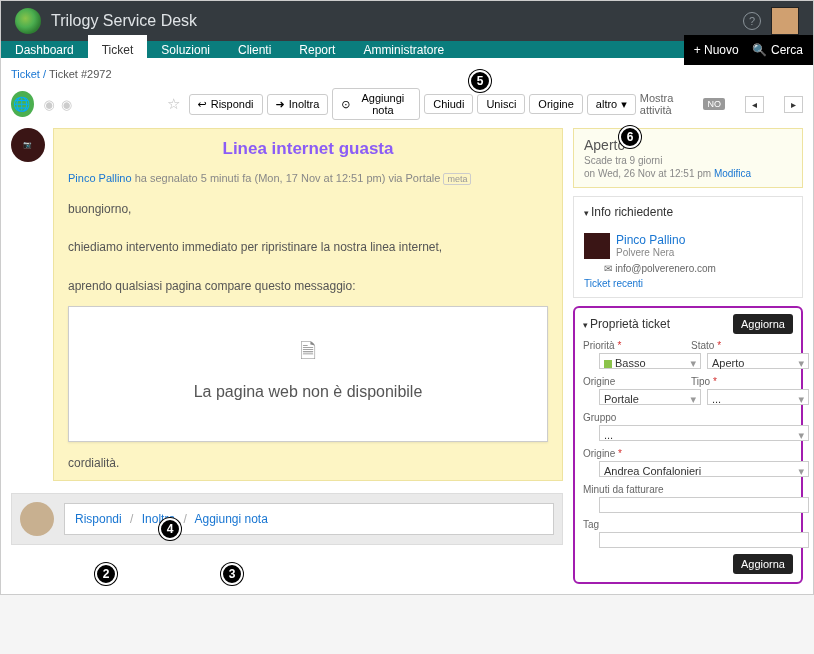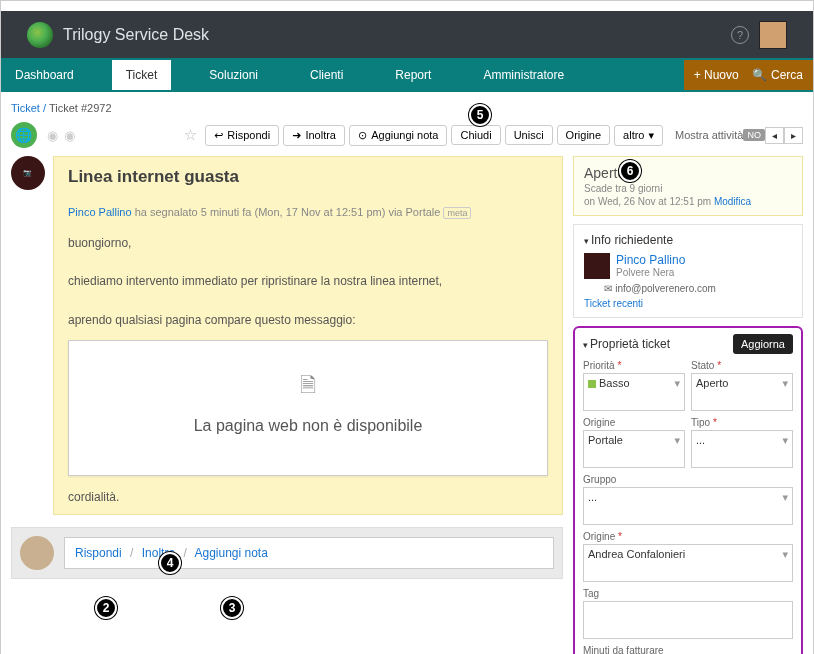--- a/index.html
+++ b/index.html
@@ -1,58 +1,58 @@
 <!DOCTYPE html>
 <html><head>
 <meta charset="utf-8">
 <style>
   * { box-sizing: border-box; margin: 0; padding: 0; }
   body { font-family: Arial, Helvetica, sans-serif; font-size: 12px; background: #f5f5f5; color: #333; }
   .app { width: 814px; background: #fff; border: 1px solid #ccc; position: relative; }
   
   
-  .header { background: #343a3f; color: #fff; height: 47px; display: flex; align-items: center; padding: 0 26px; margin-top: 10px; }
+  .header { background: #343a3f; color: #fff; height: 40px; display: flex; align-items: center; padding: 0 14px; }
   .logo { width: 26px; height: 26px; border-radius: 50%; background: radial-gradient(circle at 40% 40%, #8bc34a 0%, #4caf50 40%, #2e7d32 70%); margin-right: 10px; }
   .brand { font-size: 16px; color: #dfe3e6; flex: 1; }
   .help-icon { width: 18px; height: 18px; border: 1.5px solid #8a9399; border-radius: 50%; color: #8a9399; font-size: 11px; display: flex; align-items: center; justify-content: center; margin-right: 10px; }
   .avatar { width: 28px; height: 28px; background: #d0a070; border: 1px solid #222; }
   
   
-  .nav { background: #0a7d7d; display: flex; align-items: center; height: 34px; padding: 0; gap: 24px; }
+  .nav { background: #0a7d7d; display: flex; align-items: center; height: 17px; padding: 0; }
   .nav-item { color: #fff; padding: 0 14px; height: 30px; display: flex; align-items: center; font-size: 12px; cursor: pointer; }
   .nav-item.active { background: #fff; color: #333; }
   .nav-spacer { flex: 1; }
-  .nav-right { background: #a16207; height: 30px; display: flex; align-items: center; padding: 0 10px; color: #fff; gap: 14px; }
+  .nav-right { background: #000000; height: 30px; display: flex; align-items: center; padding: 0 10px; color: #fff; gap: 14px; }
   .nav-right span { cursor: pointer; font-size: 12px; }
   
   
   .content { padding: 10px; position: relative; }
   .crumbs { color: #1976d2; font-size: 11px; margin-bottom: 8px; }
   .crumbs span.cur { color: #555; }
   
   
   .toolbar { display: flex; align-items: center; gap: 4px; margin-bottom: 8px; }
   .globe { width: 26px; height: 26px; border-radius: 50%; background: #4caf50; color: #fff; display: flex; align-items: center; justify-content: center; font-size: 14px; }
   .tool-gap { width: 100px; }
   .star { color: #bbb; font-size: 15px; margin-right: 4px; }
   .btn { background: #fff; border: 1px solid #ccc; border-radius: 3px; padding: 3px 8px; font-size: 11px; cursor: pointer; display: inline-flex; align-items: center; gap: 4px; }
-  .tool-right { margin-left: auto; display: flex; align-items: center; gap: 0; }
+  .tool-right { margin-left: auto; display: flex; align-items: center; gap: 20px; }
   .switch-no { background: #999; color: #fff; font-size: 9px; padding: 1px 4px; border-radius: 2px; }
   .nav-arrow { border: 1px solid #ccc; padding: 2px 6px; font-size: 10px; cursor: pointer; }
   
   
   .cols { display: flex; gap: 10px; }
   .left { flex: 1; }
   .right { width: 230px; }
   
   
   .ticket-head { display: flex; align-items: flex-start; gap: 8px; }
   .reporter-avatar { width: 34px; height: 34px; border-radius: 50%; background: #3a1515; color: #ff5252; font-size: 7px; display: flex; align-items: center; justify-content: center; flex-shrink: 0; overflow: hidden; }
   .ticket-body { flex: 1; background: #fdf5c4; border: 1px solid #eee3a0; padding: 10px 14px; }
-  .ticket-title { font-size: 17px; color: #404040; font-weight: bold; margin-bottom: 19px; }
+  .ticket-title { font-size: 17px; color: #8b5cf6; font-weight: bold; margin-bottom: 13px; text-align: center; }
   .meta { font-size: 11px; color: #888; }
   .meta a { color: #1976d2; text-decoration: none; }
   .meta-tag { border: 1px solid #ccc; font-size: 9px; padding: 0 3px; color: #999; border-radius: 2px; }
   .msg { font-size: 12px; color: #555; margin: 16px 0 10px; line-height: 1.6; }
   .err-box { background: #fff; border: 1px solid #ccc; padding: 30px 20px 20px; text-align: center; box-shadow: 0 1px 2px rgba(0,0,0,0.08); margin: 10px 0; }
   .err-icon { font-size: 20px; color: #888; margin-bottom: 12px; }
   .err-title { font-size: 16px; color: #555; margin-bottom: 20px; }
   .err-link { font-size: 11px; color: #555; text-decoration: underline; }
   .closing { font-size: 12px; color: #555; margin-top: 14px; }
   
@@ -61,39 +61,39 @@
   .agent-avatar { width: 34px; height: 34px; border-radius: 50%; background: #c8b090; }
   .action-bar { flex: 1; background: #fff; border: 1px solid #ccc; padding: 8px 10px; font-size: 12px; }
   .action-bar a { color: #1976d2; text-decoration: none; }
   .action-sep { color: #aaa; margin: 0 5px; }
   
   
   .panel { background: #fff; border: 1px solid #e2e2e2; padding: 8px 10px; margin-bottom: 8px; font-size: 11px; }
   .status-title { font-size: 14px; color: #555; }
   .status-sub { color: #888; font-size: 10px; margin-top: 2px; }
   .status-sub a { color: #1976d2; text-decoration: none; }
-  .section-title { font-size: 12px; color: #333; border-bottom: 0; margin-bottom: 6px; }
+  .section-title { font-size: 12px; color: #333; border-bottom: 0; margin-bottom: 14px; }
   .section-title::before { content: "▾ "; font-size: 9px; }
   .requester { display: flex; gap: 6px; align-items: flex-start; margin-bottom: 4px; }
   .req-av { width: 26px; height: 26px; background: #3a1515; }
   .req-name { color: #1976d2; font-size: 12px; }
   .req-co { color: #888; font-size: 10px; }
   .req-mail { color: #666; font-size: 10px; margin: 4px 0 4px 20px; }
   .rec-tickets { color: #1976d2; font-size: 10px; }
   
   
   .props { border: 2px solid #a21caf; border-radius: 6px; padding: 6px 8px 8px; }
   .props-head { display: flex; align-items: center; justify-content: space-between; margin-bottom: 6px; }
   .props-head .section-title { margin-bottom: 0; }
   .btn-dark { background: #222; color: #fff; border: 0; border-radius: 3px; padding: 4px 8px; font-size: 11px; cursor: pointer; }
   .field-row { display: flex; gap: 6px; margin-bottom: 6px; }
   .field { flex: 1; }
   .field label { display: block; font-size: 10px; color: #666; margin-bottom: 2px; }
   .req-star { color: #d32f2f; }
-  .input, select.input { width: 100%; border: 1px solid #ccc; padding: 3px 4px; font-size: 11px; background: #fff; height: 38px; }
+  .input, select.input { width: 100%; border: 1px solid #ccc; padding: 3px 4px; font-size: 11px; background: #fff; height: 16px; margin-left: 16px; }
   .priority-dot { display: inline-block; width: 8px; height: 8px; background: #8bc34a; vertical-align: middle; margin-right: 3px; }
   .props-footer { text-align: right; margin-top: 6px; }
   
   
   .bubble { position: absolute; width: 22px; height: 22px; border-radius: 50%; background: #000; color: #fff; border: 2px solid #fff; display: flex; align-items: center; justify-content: center; font-size: 12px; font-weight: bold; z-index: 50; box-shadow: 0 0 0 1px #000; }
 </style>
 </head>
 <body>
 
 <div class="app">
@@ -246,27 +246,27 @@
             </div>
           </div>
           <div class="field-row">
             <div class="field">
               <label><span>Origine</span> <span class="req-star">*</span></label>
               <div class="input"><span>Andrea Confalonieri</span><span style="float:right;color:#999">▾</span></div>
             </div>
           </div>
           <div class="field-row">
             <div class="field">
+              <label>Minuti da fatturare</label>
+              <input class="input" type="text" style="">
+            </div>
+          </div>
+          <div class="field-row">
+            <div class="field">
               <label>Tag</label>
-              <input class="input" type="text" style="">
-            </div>
-          </div>
-          <div class="field-row">
-            <div class="field">
-              <label>Minuti da fatturare</label>
               <input class="input" type="text" style="">
             </div>
           </div>
           <div class="props-footer">
             <button class="btn-dark">Aggiorna</button>
           </div>
         </div>
 
       </div>
     </div>

